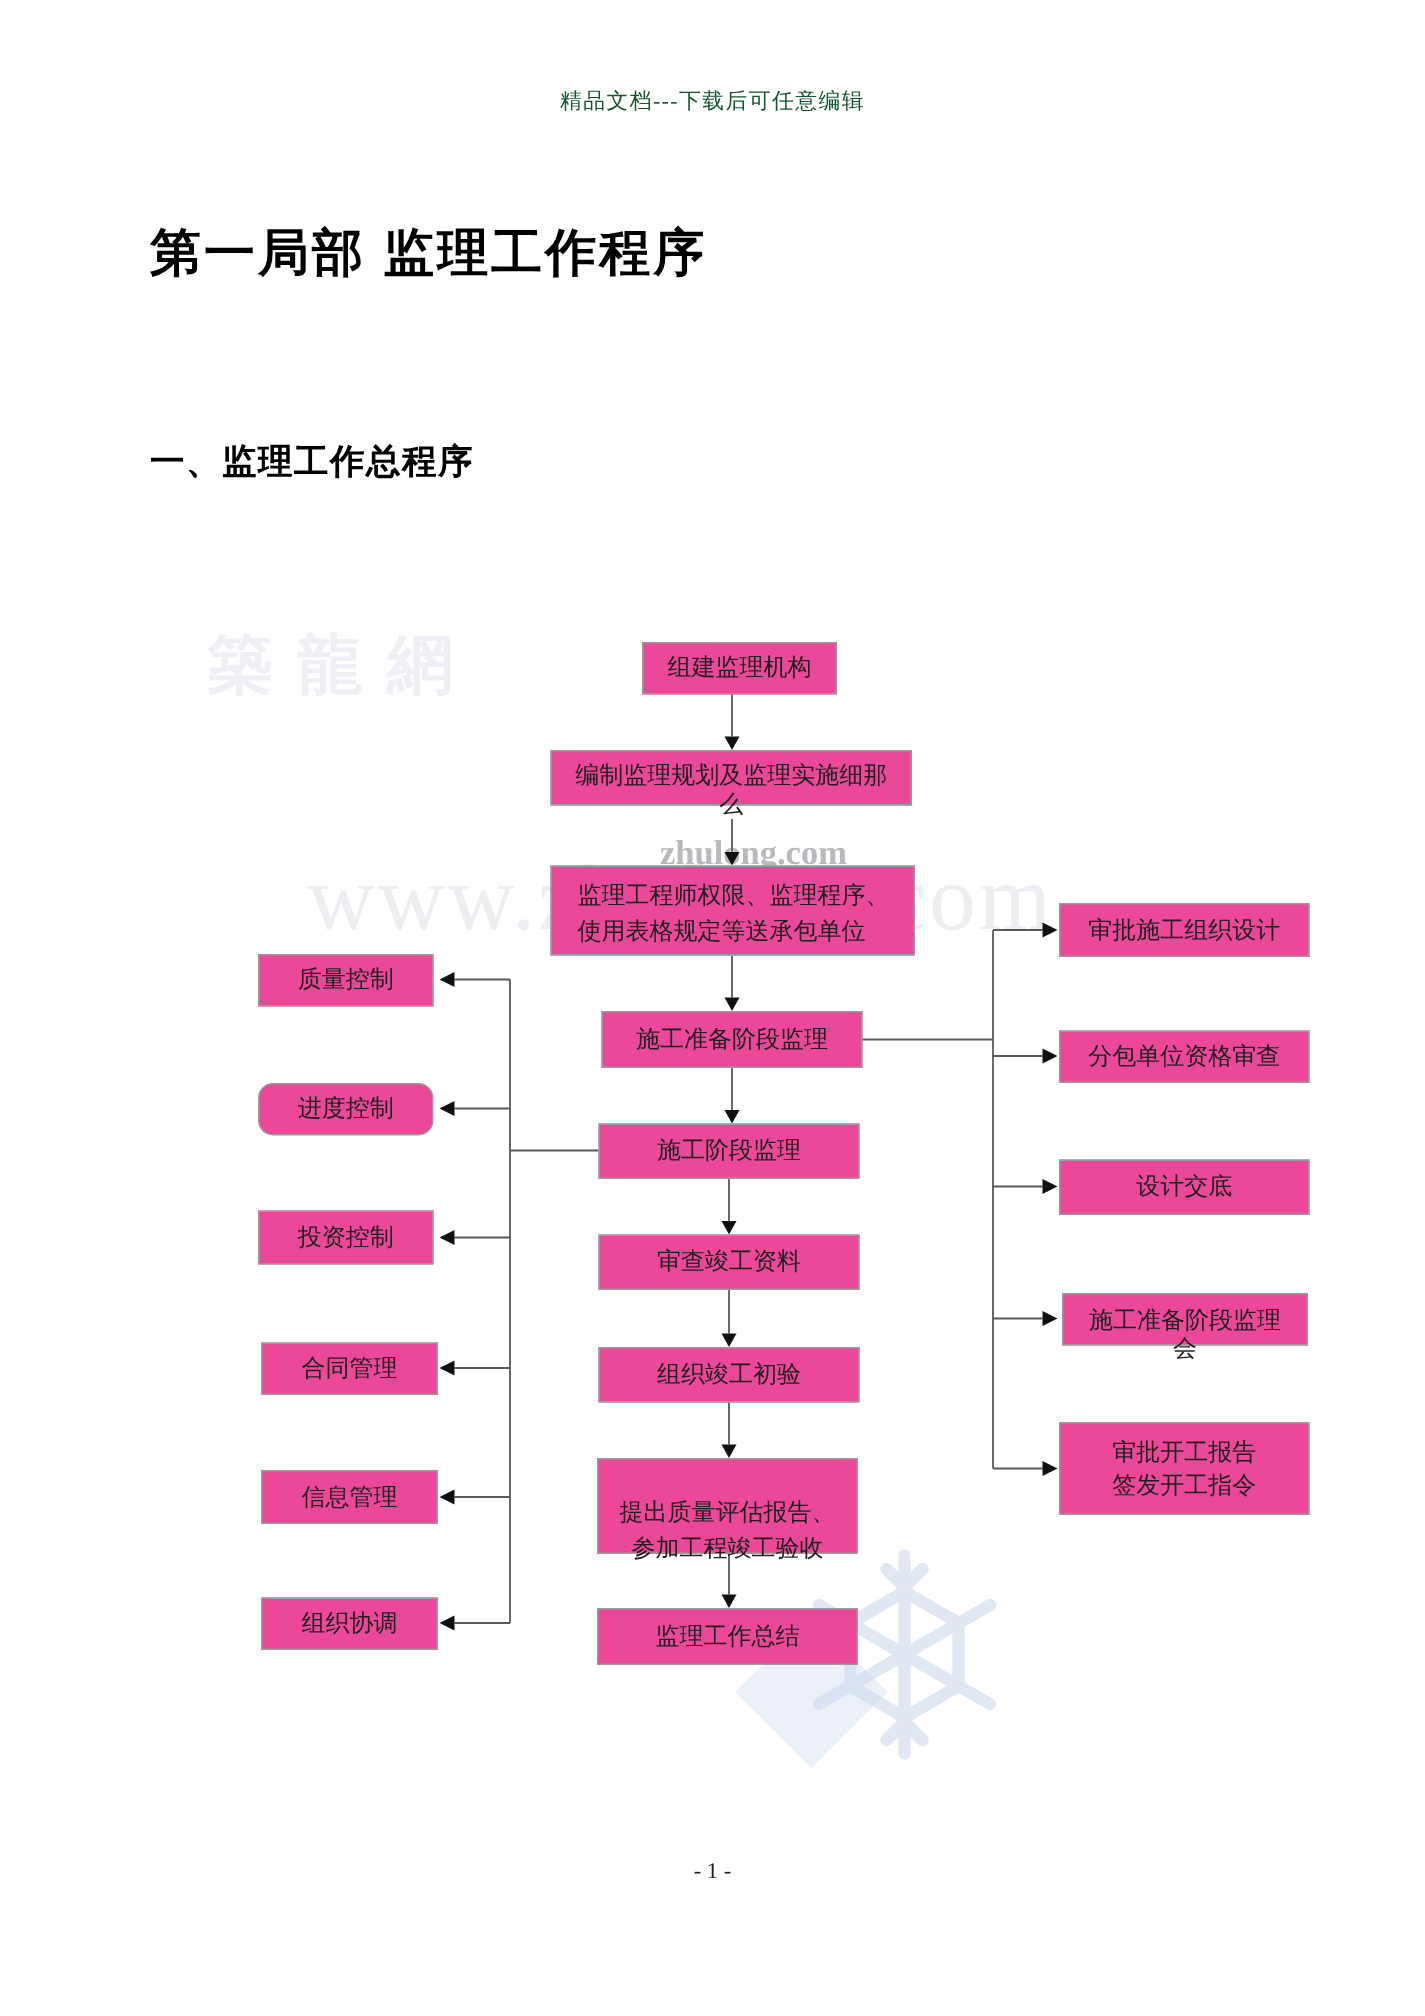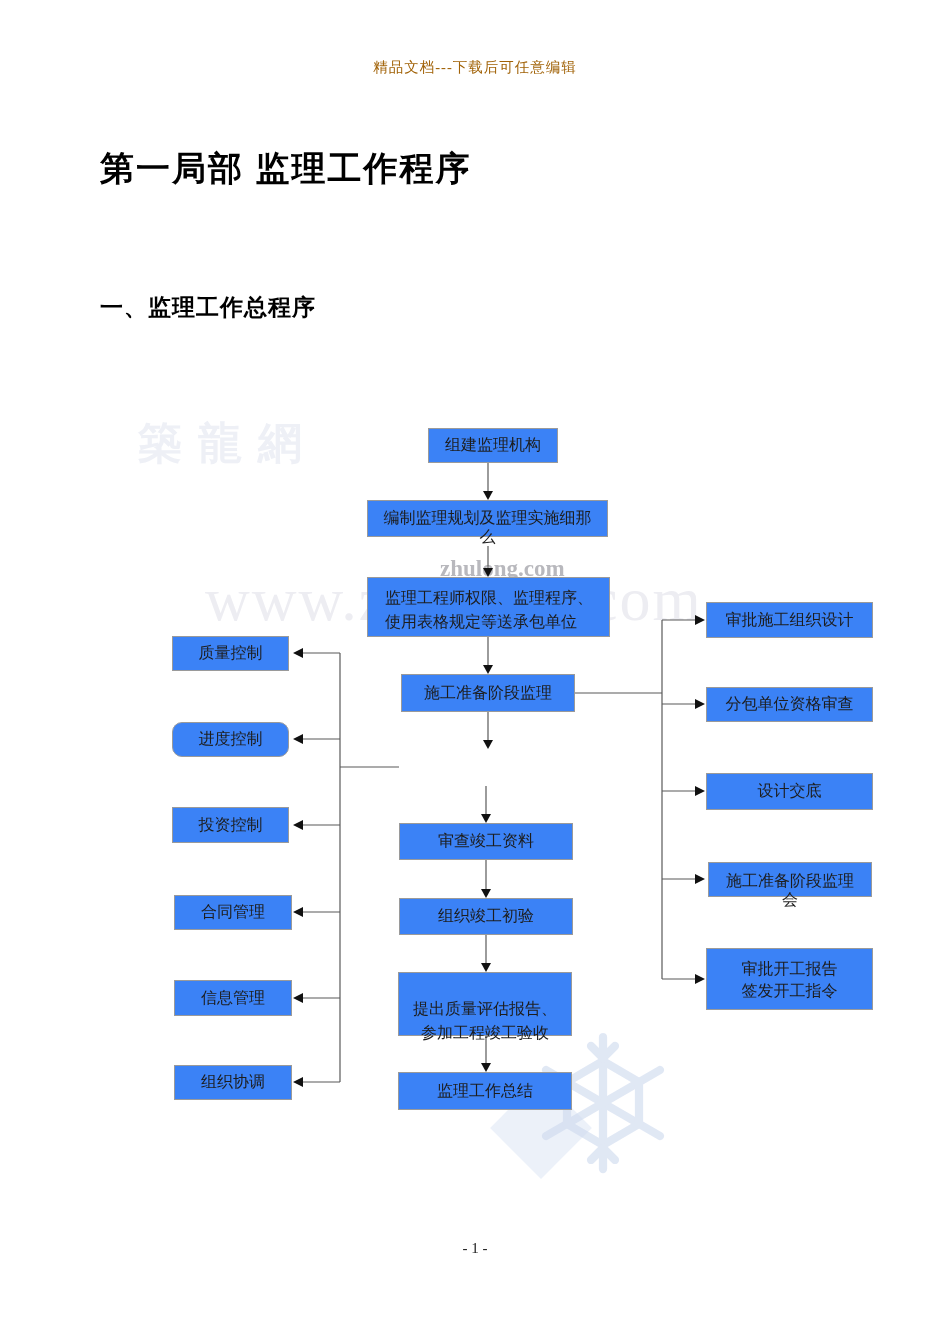--- a/index.html
+++ b/index.html
@@ -1,39 +1,39 @@
 <!DOCTYPE html>
 <html><head>
 <meta charset="utf-8">
 <style>
   html,body{margin:0;padding:0;background:#fff;}
   .page{position:relative;width:950px;height:1344px;background:#ffffff;overflow:hidden;
         font-family:"Liberation Serif", serif;}
   .header-notice{position:absolute;top:58px;left:0;width:950px;text-align:center;
-        font-size:14.5px;color:#a16207;letter-spacing:1px;z-index:3;}
+        font-size:14.5px;color:#14532d;letter-spacing:1px;z-index:3;}
   .doc-title{position:absolute;left:100px;top:146px;font-size:34px;font-weight:bold;color:#000;
         font-family:"Liberation Sans", sans-serif;letter-spacing:2px;z-index:3;}
   .section-heading{position:absolute;left:100px;top:292px;font-size:23px;font-weight:bold;color:#000;
         font-family:"Liberation Sans", sans-serif;letter-spacing:1px;z-index:3;}
   .footer-page{position:absolute;top:1240px;left:0;width:950px;text-align:center;
         font-size:15px;color:#222;z-index:3;}
 
   
   .wm{position:absolute;z-index:0;pointer-events:none;}
   .wm-brand{left:138px;top:414px;font-size:44px;font-weight:bold;letter-spacing:16px;
         color:#eef0f6;}
   .wm-url-large{left:205px;top:564px;font-size:62px;color:#ededf2;letter-spacing:2px;}
   .wm-url-small{left:440px;top:556px;font-size:23px;font-weight:bold;color:#b8b8bd;}
   .wm-diamond{left:505px;top:1092px;width:72px;height:72px;background:#e9eef8;
         transform:rotate(45deg);opacity:.85;}
   .wm-snowflake{left:528px;top:1028px;width:150px;height:150px;}
 
   
   .connectors{position:absolute;left:0;top:0;z-index:1;}
-  .fbox{position:absolute;box-sizing:border-box;background:#3b82f6;border:1px solid #9a9a9a;
+  .fbox{position:absolute;box-sizing:border-box;background:#ec4899;border:1px solid #9a9a9a;
         color:#1d1d1d;font-size:16px;text-align:center;z-index:2;white-space:pre-line;
         overflow:visible;}
   .flex{display:flex;align-items:center;justify-content:center;}
   .m2{line-height:19px;padding-top:7px;}
   .m3{text-align:left;padding:8px 0 0 17px;line-height:24px;}
   .m8{line-height:24px;padding-top:24px;}
   .r4{line-height:19px;padding-top:8px;}
   .r5{line-height:22px;padding-top:9px;}
 </style>
 </head>
@@ -119,20 +119,21 @@
       <path d="M695,974 L695,984 L705,979 Z"></path>
     </g>
   </svg>
 
   <div class="fbox flex" style="left:428px;top:428px;width:130px;height:35px;">组建监理机构</div>
   <div class="fbox m2" style="left:367px;top:500px;width:241px;height:37px;">编制监理规划及监理实施细那
 么</div>
   <div class="fbox m3" style="left:367px;top:577px;width:243px;height:60px;">监理工程师权限、监理程序、
 使用表格规定等送承包单位</div>
   <div class="fbox flex" style="left:401px;top:674px;width:174px;height:38px;">施工准备阶段监理</div>
+  <div class="fbox flex" style="left:399px;top:749px;width:174px;height:37px;">施工阶段监理</div>
   <div class="fbox flex" style="left:399px;top:823px;width:174px;height:37px;">审查竣工资料</div>
   <div class="fbox flex" style="left:399px;top:898px;width:174px;height:37px;">组织竣工初验</div>
   <div class="fbox m8" style="left:398px;top:972px;width:174px;height:64px;">提出质量评估报告、
 参加工程竣工验收</div>
   <div class="fbox flex" style="left:398px;top:1072px;width:174px;height:38px;text-align:center;">监理工作总结</div>
 
   <div class="fbox flex" style="left:172px;top:636px;width:117px;height:35px;">质量控制</div>
   <div class="fbox flex" style="left:172px;top:722px;width:117px;height:35px;border-radius:10px;">进度控制</div>
   <div class="fbox flex" style="left:172px;top:807px;width:117px;height:36px;">投资控制</div>
   <div class="fbox flex" style="left:174px;top:895px;width:118px;height:35px;">合同管理</div>

